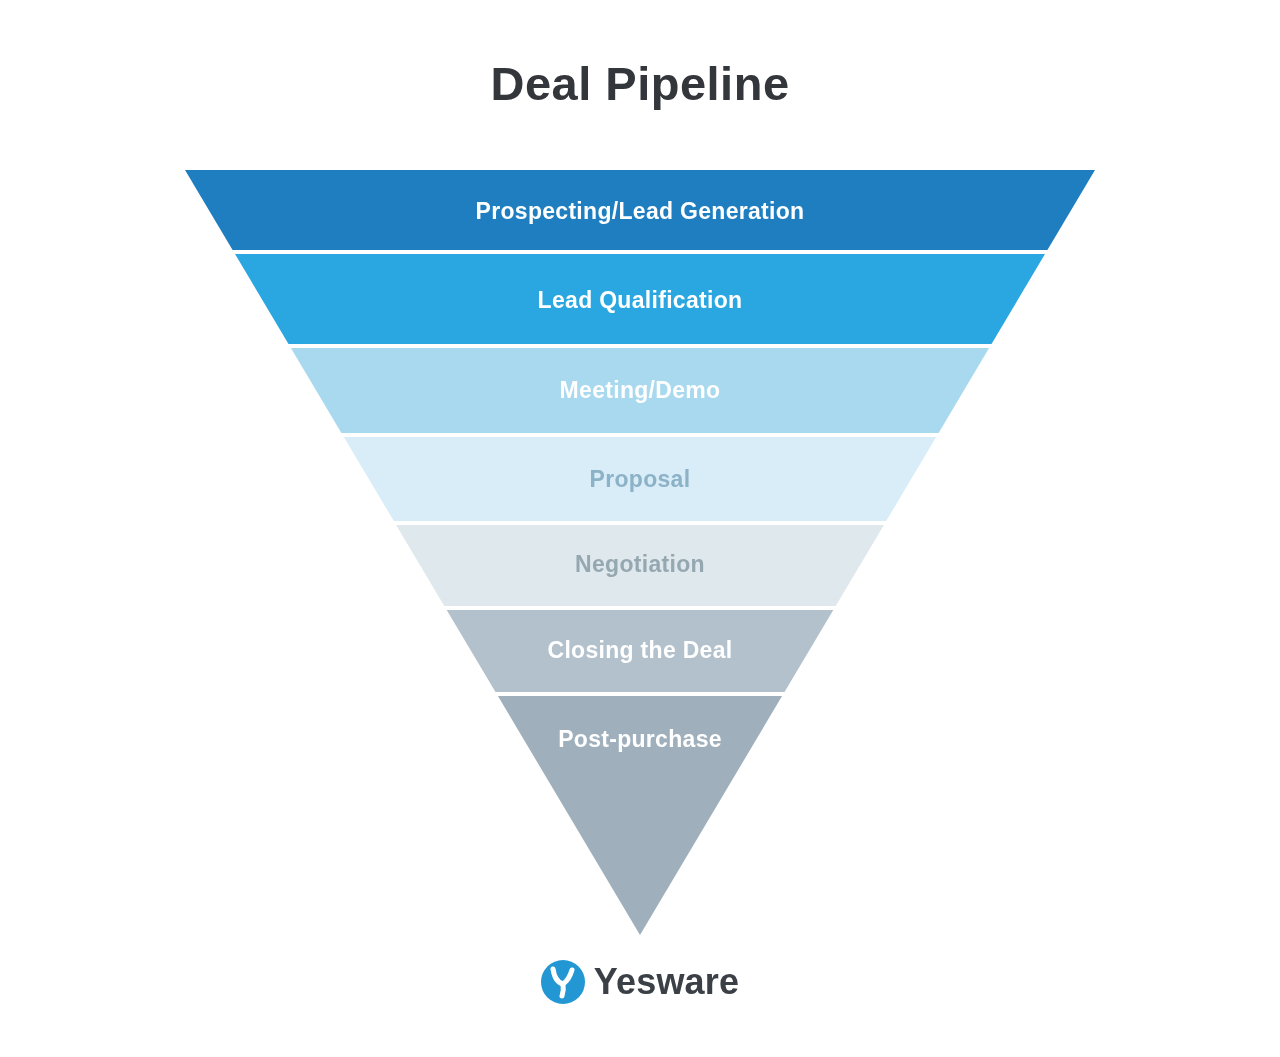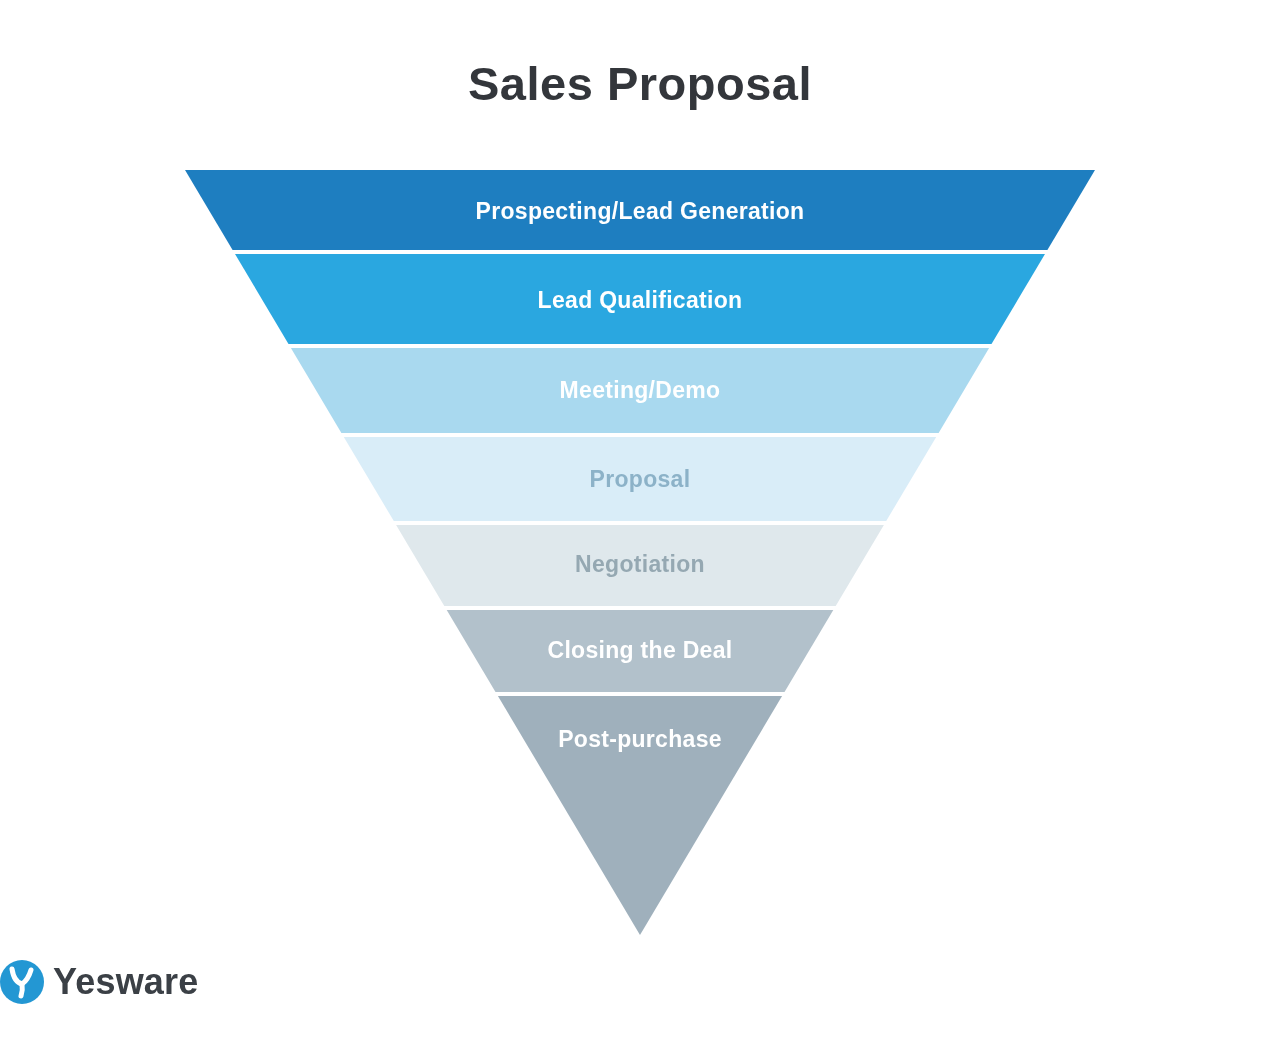--- a/index.html
+++ b/index.html
@@ -43,41 +43,41 @@
     text-anchor: middle;
     dominant-baseline: central;
   }
   .brand-footer {
     position: absolute;
     top: 960px;
     left: 0;
     width: 100%;
     display: flex;
     align-items: center;
-    justify-content: flex-start;
+    justify-content: center;
     gap: 9px;
   }
   .brand-icon {
     width: 44px;
     height: 44px;
     display: block;
   }
   .brand-text {
     font-size: 36px;
     font-weight: 700;
     color: #3b4046;
     letter-spacing: 0.2px;
   }
 </style>
 </head>
 <body>
 
 <div class="canvas">
 
-  <h1 class="page-title">Sales Proposal</h1>
+  <h1 class="page-title">Deal Pipeline</h1>
 
   <svg class="funnel-svg" viewBox="0 0 1280 1057" aria-hidden="true">
 
     <polygon points="185,170 1095,170 1047.4,250 232.6,250" fill="#1e7ec0"></polygon>
     <text x="640" y="211" fill="#ffffff">Prospecting/Lead Generation</text>
 
     <polygon points="235,254 1045,254 991.5,344 288.5,344" fill="#2aa7e0"></polygon>
     <text x="640" y="300" fill="#ffffff">Lead Qualification</text>
 
     <polygon points="290.9,348 989.1,348 938.6,433 341.4,433" fill="#a9d9ef"></polygon>

